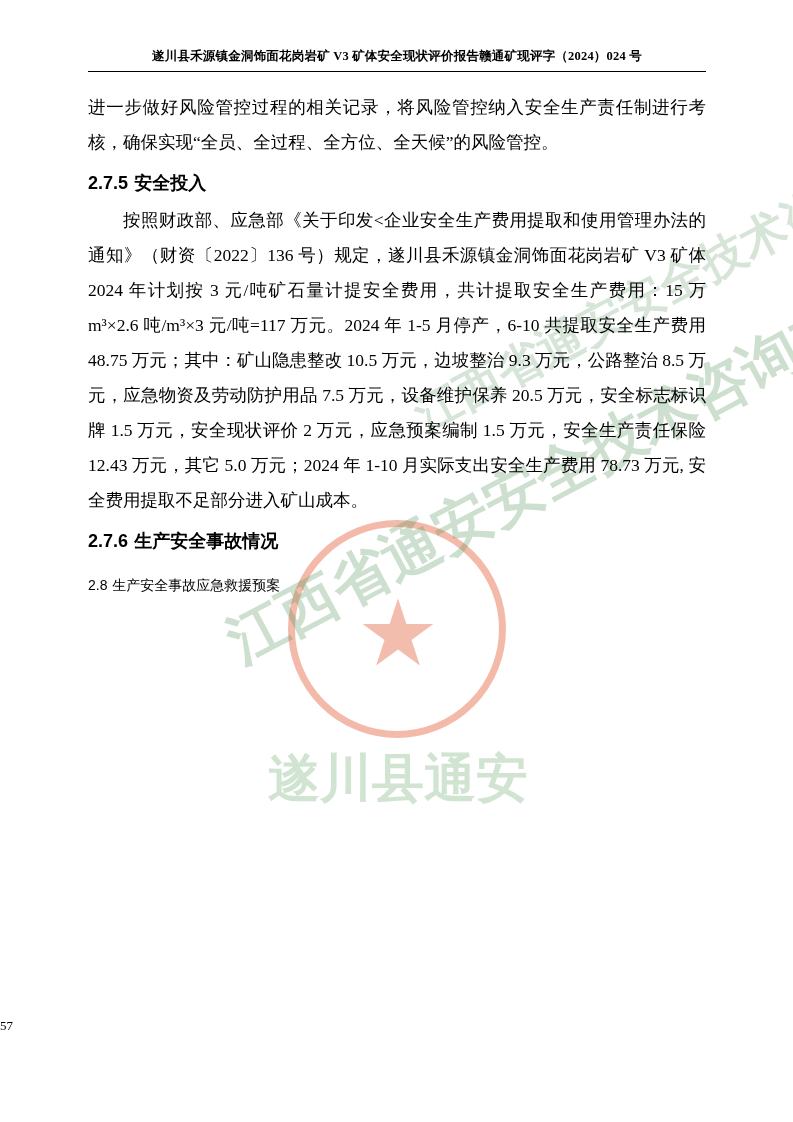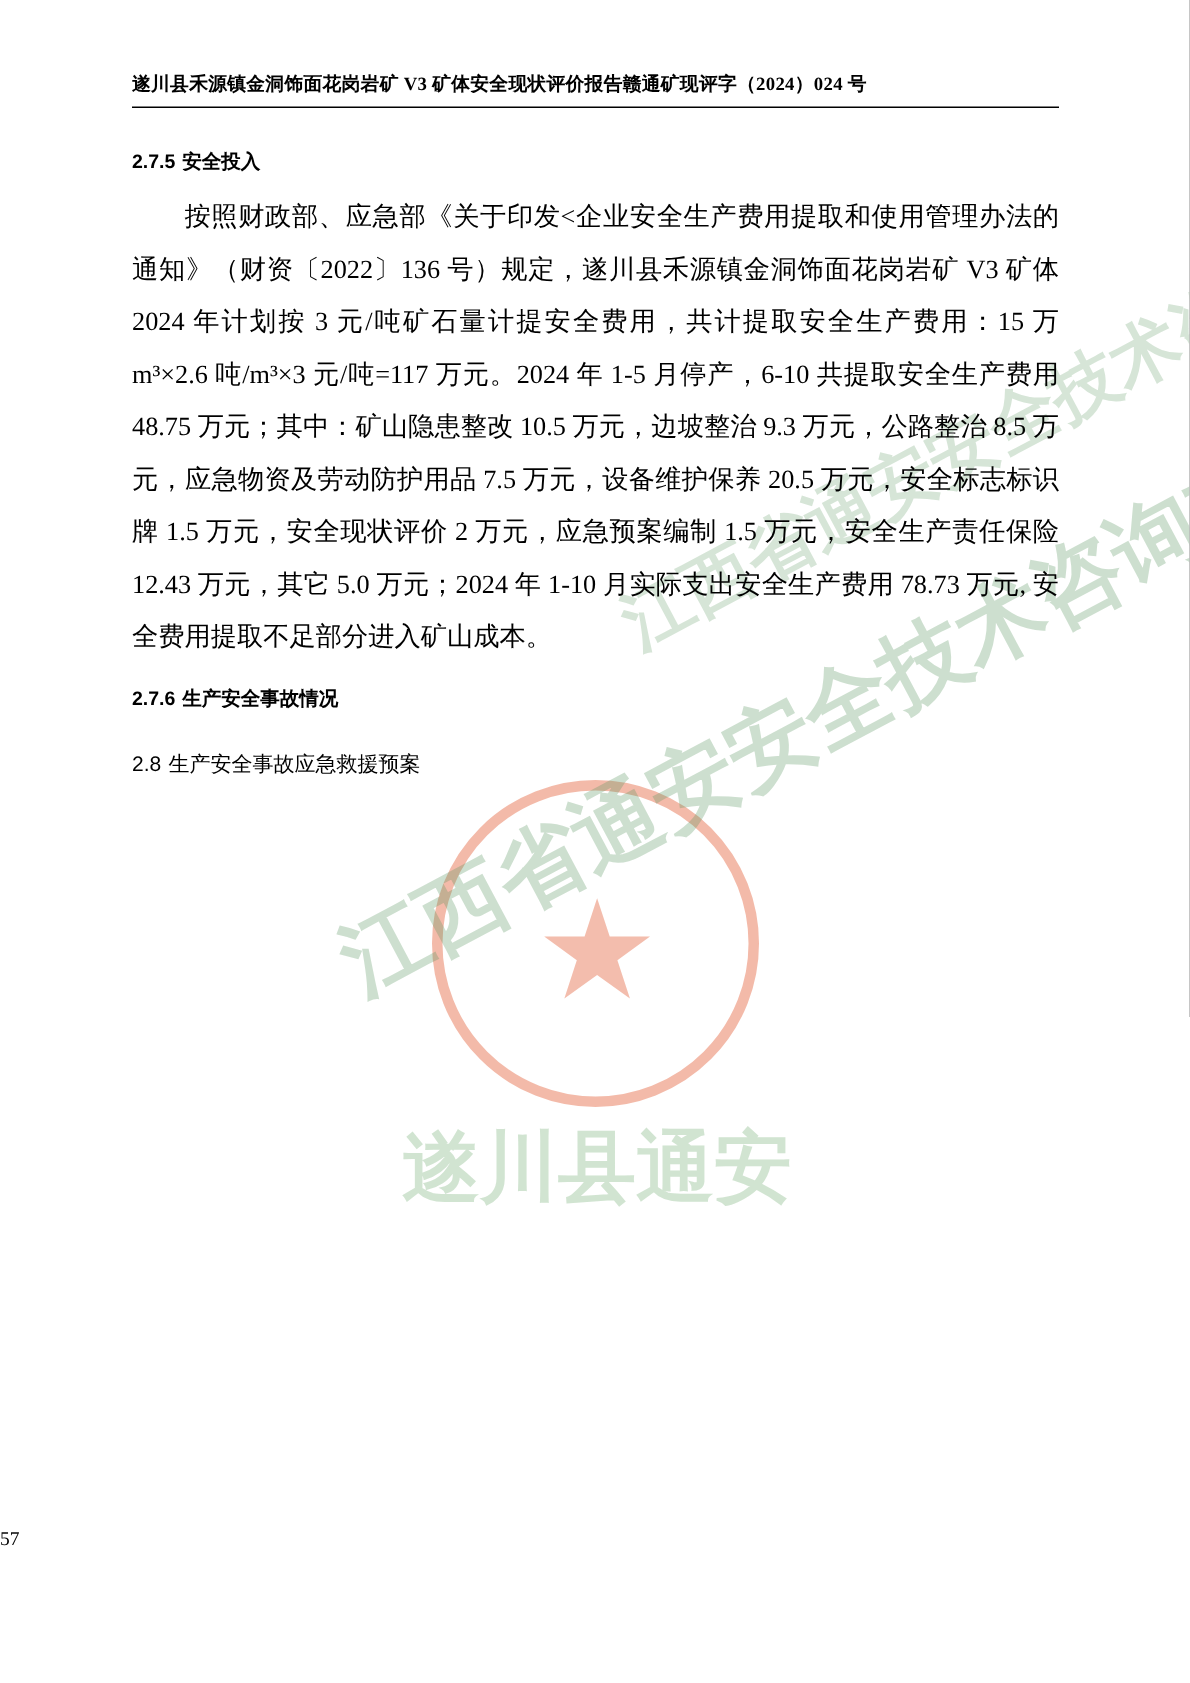--- a/index.html
+++ b/index.html
@@ -18,21 +18,21 @@
     color: #000000;
   }
   .content {
     position: absolute;
     left: 88px;
     top: 48px;
     width: 618px;
   }
   .header {
     display: flex;
-    justify-content: flex-start;
+    justify-content: center;
     align-items: baseline;
     font-size: 12.5px;
     font-weight: bold;
     letter-spacing: 0.2px;
     padding-bottom: 6px;
   }
   .header-line {
     border-bottom: 1.2px solid #000;
     margin-bottom: 18px;
   }
@@ -41,21 +41,21 @@
     font-size: 17.5px;
     line-height: 35px;
     text-align: justify;
     text-justify: inter-ideograph;
   }
   .indent {
     text-indent: 2em;
   }
   h3 {
     margin: 6px 0 2px 0;
-    font-size: 13px;
+    font-size: 18px;
     line-height: 35px;
     font-weight: bold;
     font-family: "Liberation Sans", "DejaVu Sans", sans-serif;
   }
   h2 {
     margin: 8px 0 2px 0;
     font-size: 14px;
     line-height: 36px;
     font-weight: normal;
     font-family: "Liberation Sans", "DejaVu Sans", sans-serif;
@@ -140,20 +140,21 @@
   </div>
 
   <div class="content">
 
     <div class="header">
       <span>遂川县禾源镇金洞饰面花岗岩矿 V3 矿体安全现状评价报告</span>
       <span>赣通矿现评字（2024）024 号</span>
     </div>
     <div class="header-line"></div>
 
+    <p>进一步做好风险管控过程的相关记录，将风险管控纳入安全生产责任制进行考核，确保实现“全员、全过程、全方位、全天候”的风险管控。</p>
 
     <h3>
       <span class="h-num">2.7.5</span><span>安全投入</span>
     </h3>
 
     <p class="indent">按照财政部、应急部《关于印发&lt;企业安全生产费用提取和使用管理办法的通知》（财资〔2022〕136 号）规定，遂川县禾源镇金洞饰面花岗岩矿 V3 矿体 2024 年计划按 3 元/吨矿石量计提安全费用，共计提取安全生产费用：15 万 m³×2.6 吨/m³×3 元/吨=117 万元。2024 年 1-5 月停产，6-10 共提取安全生产费用 48.75 万元；其中：矿山隐患整改 10.5 万元，边坡整治 9.3 万元，公路整治 8.5 万元，应急物资及劳动防护用品 7.5 万元，设备维护保养 20.5 万元，安全标志标识牌 1.5 万元，安全现状评价 2 万元，应急预案编制 1.5 万元，安全生产责任保险 12.43 万元，其它 5.0 万元；2024 年 1-10 月实际支出安全生产费用 78.73 万元, 安全费用提取不足部分进入矿山成本。</p>
 
 
     <h3>
       <span class="h-num">2.7.6</span><span>生产安全事故情况</span>

